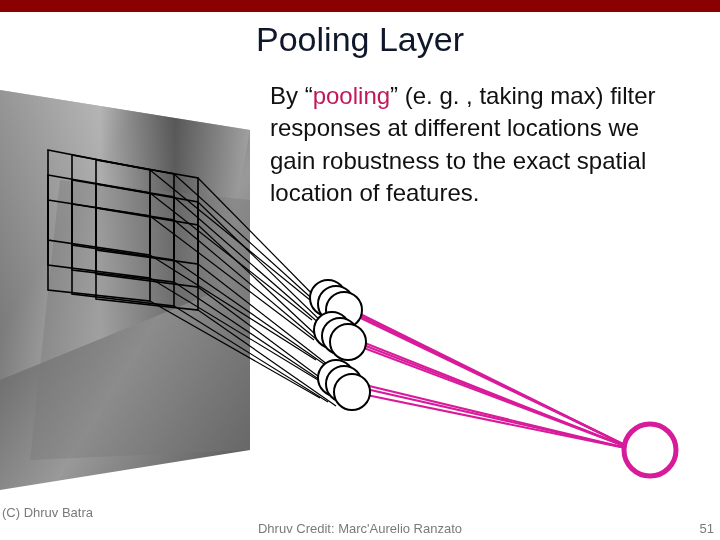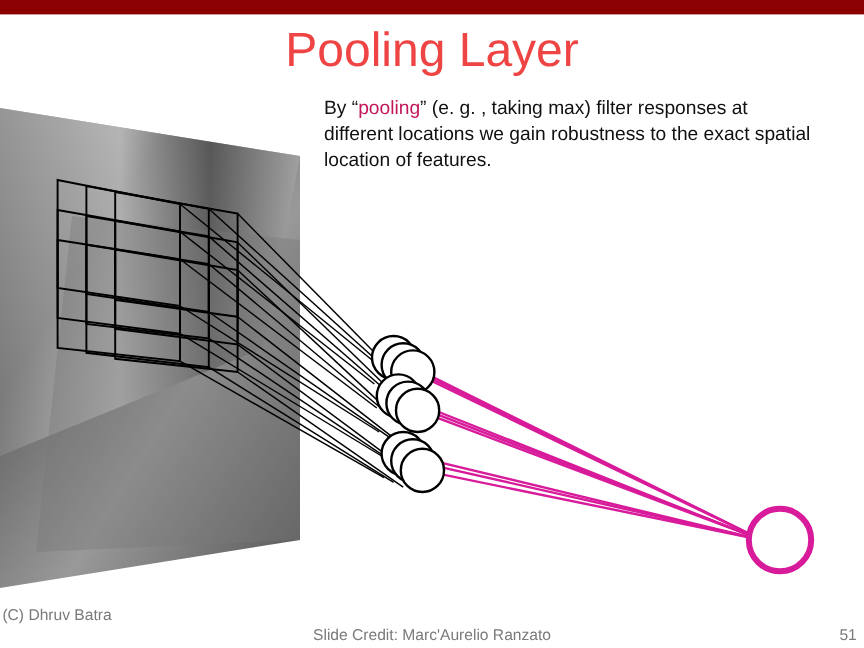--- a/index.html
+++ b/index.html
@@ -12,31 +12,31 @@
     overflow: hidden;
     position: relative;
   }
   .top-bar {
     background: #8b0000;
     width: 100%;
     height: 12px;
   }
   .title {
     text-align: center;
-    font-size: 40px;
+    font-size: 34px;
     font-weight: 400;
     margin: 8px 0 16px 0;
-    color: #ef4444;
+    color: #0f172a;
   }
   .body-text {
     position: absolute;
     left: 270px;
     top: 80px;
     width: 410px;
-    font-size: 16px;
+    font-size: 24px;
     line-height: 1.35;
     color: #111;
   }
   .body-text .keyword {
     color: #c2185b;
   }
   .diagram {
     position: absolute;
     left: 0;
     top: 80px;
@@ -161,15 +161,15 @@
     <circle cx="336" cy="298" r="18"></circle>
     <circle cx="344" cy="304" r="18"></circle>
     <circle cx="352" cy="312" r="18"></circle>
   </g>
 
   <circle cx="650" cy="370" r="26" fill="#fff" stroke="#d81b9a" stroke-width="5"></circle>
 </svg>
 
 <div class="footer">
   <span class="copyright">(C) Dhruv Batra</span>
-  <span class="credit">Slide Credit: Marc'Aurelio Ranzato</span>
+  <span class="credit">Dhruv Credit: Marc'Aurelio Ranzato</span>
   <span class="pagenum">51</span>
 </div>
 
 </body></html>

